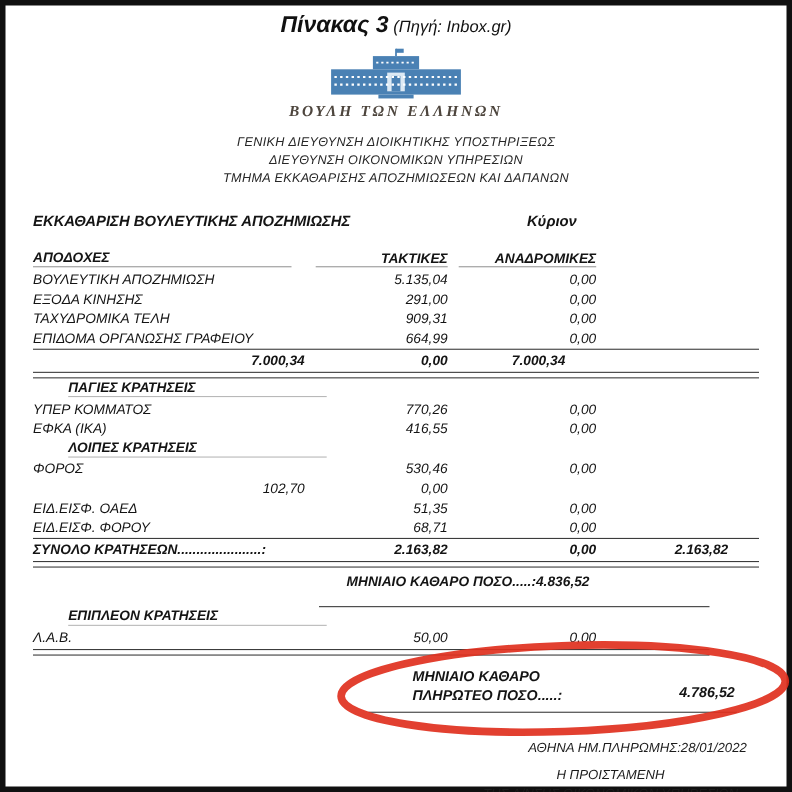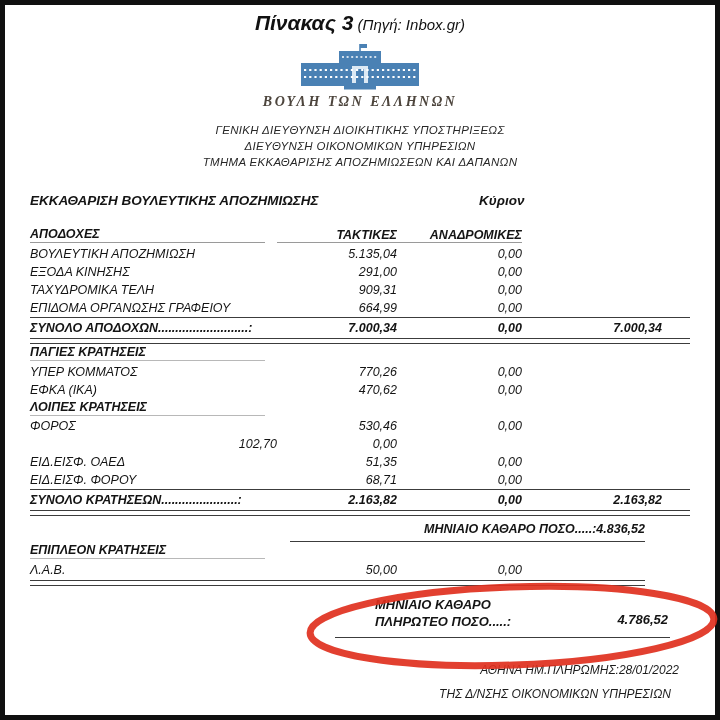--- a/index.html
+++ b/index.html
@@ -28,38 +28,38 @@
     font-family:"Liberation Serif", serif;
     font-weight:bold; letter-spacing:2.5px;
     color:#4d453d; font-size:14px; margin-top:3px; text-align:center;
   }
   .dept { text-align:center; font-size:11.5px; color:#272727; line-height:16px; margin-top:12px; letter-spacing:0.3px; }
   
   .stmt { margin:22px 25px 0 25px; position:relative; font-weight:bold; font-size:13.5px; line-height:18px; }
   .addressee { position:absolute; left:449px; top:0; }
   
   .table { margin:15px 25px 0 25px; font-size:12.5px; }
-  .row { display:grid; grid-template-columns:247px 120px 125px 1fr; align-items:center; height:18px; }
+  .row { display:grid; grid-template-columns:247px 120px 125px 1fr; align-items:center; height:18px;gap:10px; }
   .c2,.c3 { text-align:right; }
   .c4 { text-align:right; padding-right:28px; }
   .hdr-row { height:20px; font-weight:bold; }
   .hdr-row .c1 .u, .hdr-row .c2, .hdr-row .c3 { border-bottom:1px solid #9a9a9a; }
   .hdr-row .c1 .u { display:inline-block; width:235px; padding-bottom:1px; }
   .sec-row { height:18.5px; font-weight:bold; display:flex; align-items:center; }
-  .sec-row .u { display:inline-block; width:235px; border-bottom:1px solid #b8b8b8; padding-bottom:1px; }
+  .sec-row .u { display:inline-block; width:235px; border-bottom:1px solid #b8b8b8; padding-bottom:1px;margin-left:32px; }
   .total-row { font-weight:bold; height:19px; }
   .rule { border-top:1.5px solid #3c3c3c; }
   .rule-dbl { height:4px; border-top:1.3px solid #3c3c3c; border-bottom:1.3px solid #3c3c3c; margin-top:1px; }
   .rule-dbl.short { width:615px; }
   
   .net-row {
     margin-left:260px; width:355px; height:21px;
-    display:flex; align-items:center; justify-content:flex-end;
+    display:flex; align-items:center; justify-content:flex-start;
     font-weight:bold; border-bottom:1.4px solid #3c3c3c;
-    padding-bottom:2px; margin-top:2px;
+    padding-bottom:12px; margin-top:2px;
   }
   .net-row .net-label { padding-left:25px; }
   
   .payable {
     margin-left:305px; width:335px; margin-top:6px;
     border-bottom:1.4px solid #3c3c3c;
     font-weight:bold; font-size:13px; line-height:17px;
     padding:4px 0 7px 0; position:relative;
   }
   .pay-label { padding-left:40px; }
@@ -136,39 +136,38 @@
     </div>
     <div class="row">
       <div class="c1">ΕΠΙΔΟΜΑ ΟΡΓΑΝΩΣΗΣ ΓΡΑΦΕΙΟΥ</div>
       <div class="c2">664,99</div>
       <div class="c3">0,00</div>
       <div class="c4"></div>
     </div>
 
     <div class="rule"></div>
     <div class="row total-row">
-      <div class="c1">ΣΥΝΟΛΟ ΑΠΟΔΟΧΩΝ..........................:</div>
       <div class="c2">7.000,34</div>
       <div class="c3">0,00</div>
       <div class="c4">7.000,34</div>
     </div>
     <div class="rule-dbl"></div>
 
     <div class="sec-row">
       <span class="u">ΠΑΓΙΕΣ ΚΡΑΤΗΣΕΙΣ</span>
     </div>
     <div class="row">
       <div class="c1">ΥΠΕΡ ΚΟΜΜΑΤΟΣ</div>
       <div class="c2">770,26</div>
       <div class="c3">0,00</div>
       <div class="c4"></div>
     </div>
     <div class="row">
       <div class="c1">ΕΦΚΑ (ΙΚΑ)</div>
-      <div class="c2">470,62</div>
+      <div class="c2">416,55</div>
       <div class="c3">0,00</div>
       <div class="c4"></div>
     </div>
 
     <div class="sec-row">
       <span class="u">ΛΟΙΠΕΣ ΚΡΑΤΗΣΕΙΣ</span>
     </div>
     <div class="row">
       <div class="c1">ΦΟΡΟΣ</div>
       <div class="c2">530,46</div>
@@ -222,20 +221,21 @@
       <div class="pay-label">
         <div>ΜΗΝΙΑΙΟ ΚΑΘΑΡΟ</div>
         <div>ΠΛΗΡΩΤΕΟ ΠΟΣΟ.....:</div>
       </div>
       <div class="pay-amount">4.786,52</div>
     </div>
   </div>
 
   <div class="footer-date">ΑΘΗΝΑ ΗΜ.ΠΛΗΡΩΜΗΣ:28/01/2022</div>
   <div class="footer-sig">
+    <div>Η ΠΡΟΙΣΤΑΜΕΝΗ</div>
     <div>ΤΗΣ Δ/ΝΣΗΣ ΟΙΚΟΝΟΜΙΚΩΝ ΥΠΗΡΕΣΙΩΝ</div>
   </div>
 
   <svg class="highlight" viewBox="0 0 418 90">
     <ellipse cx="209" cy="45" rx="202" ry="39" fill="none" stroke="#e0301e" stroke-width="7" transform="rotate(-2 209 45)" opacity="0.92"></ellipse>
   </svg>
 
 </div>
 
 </body></html>

